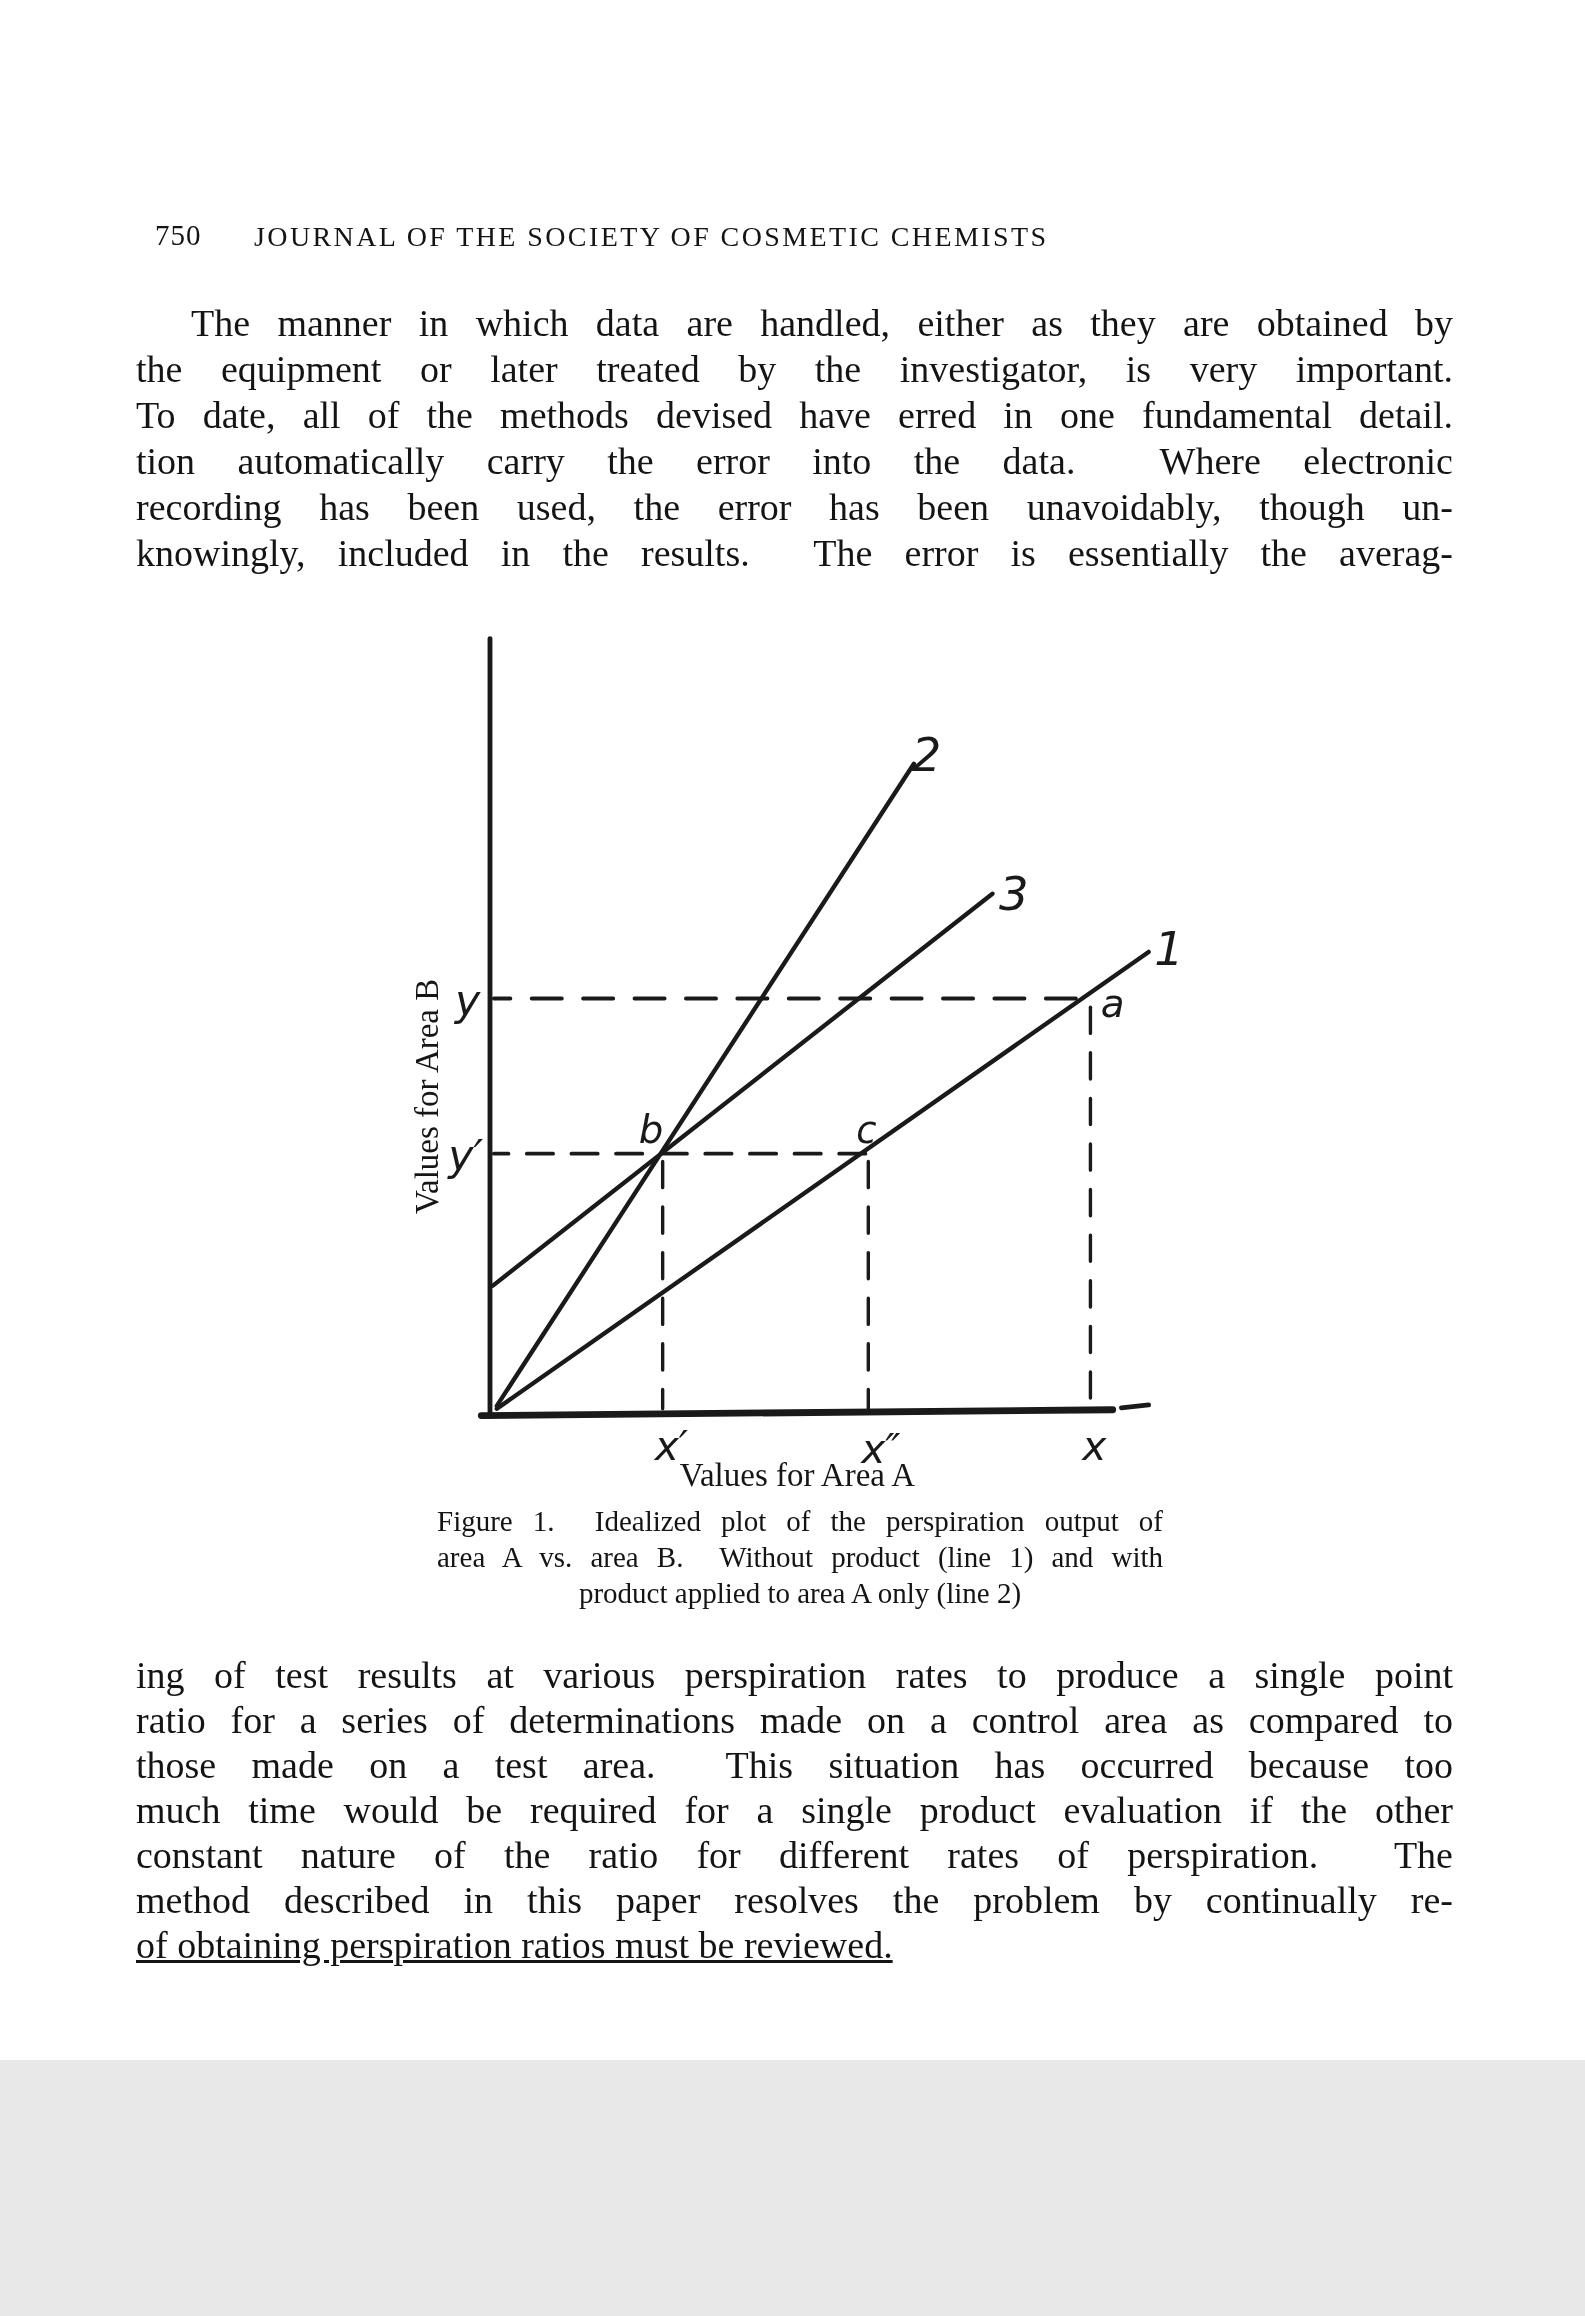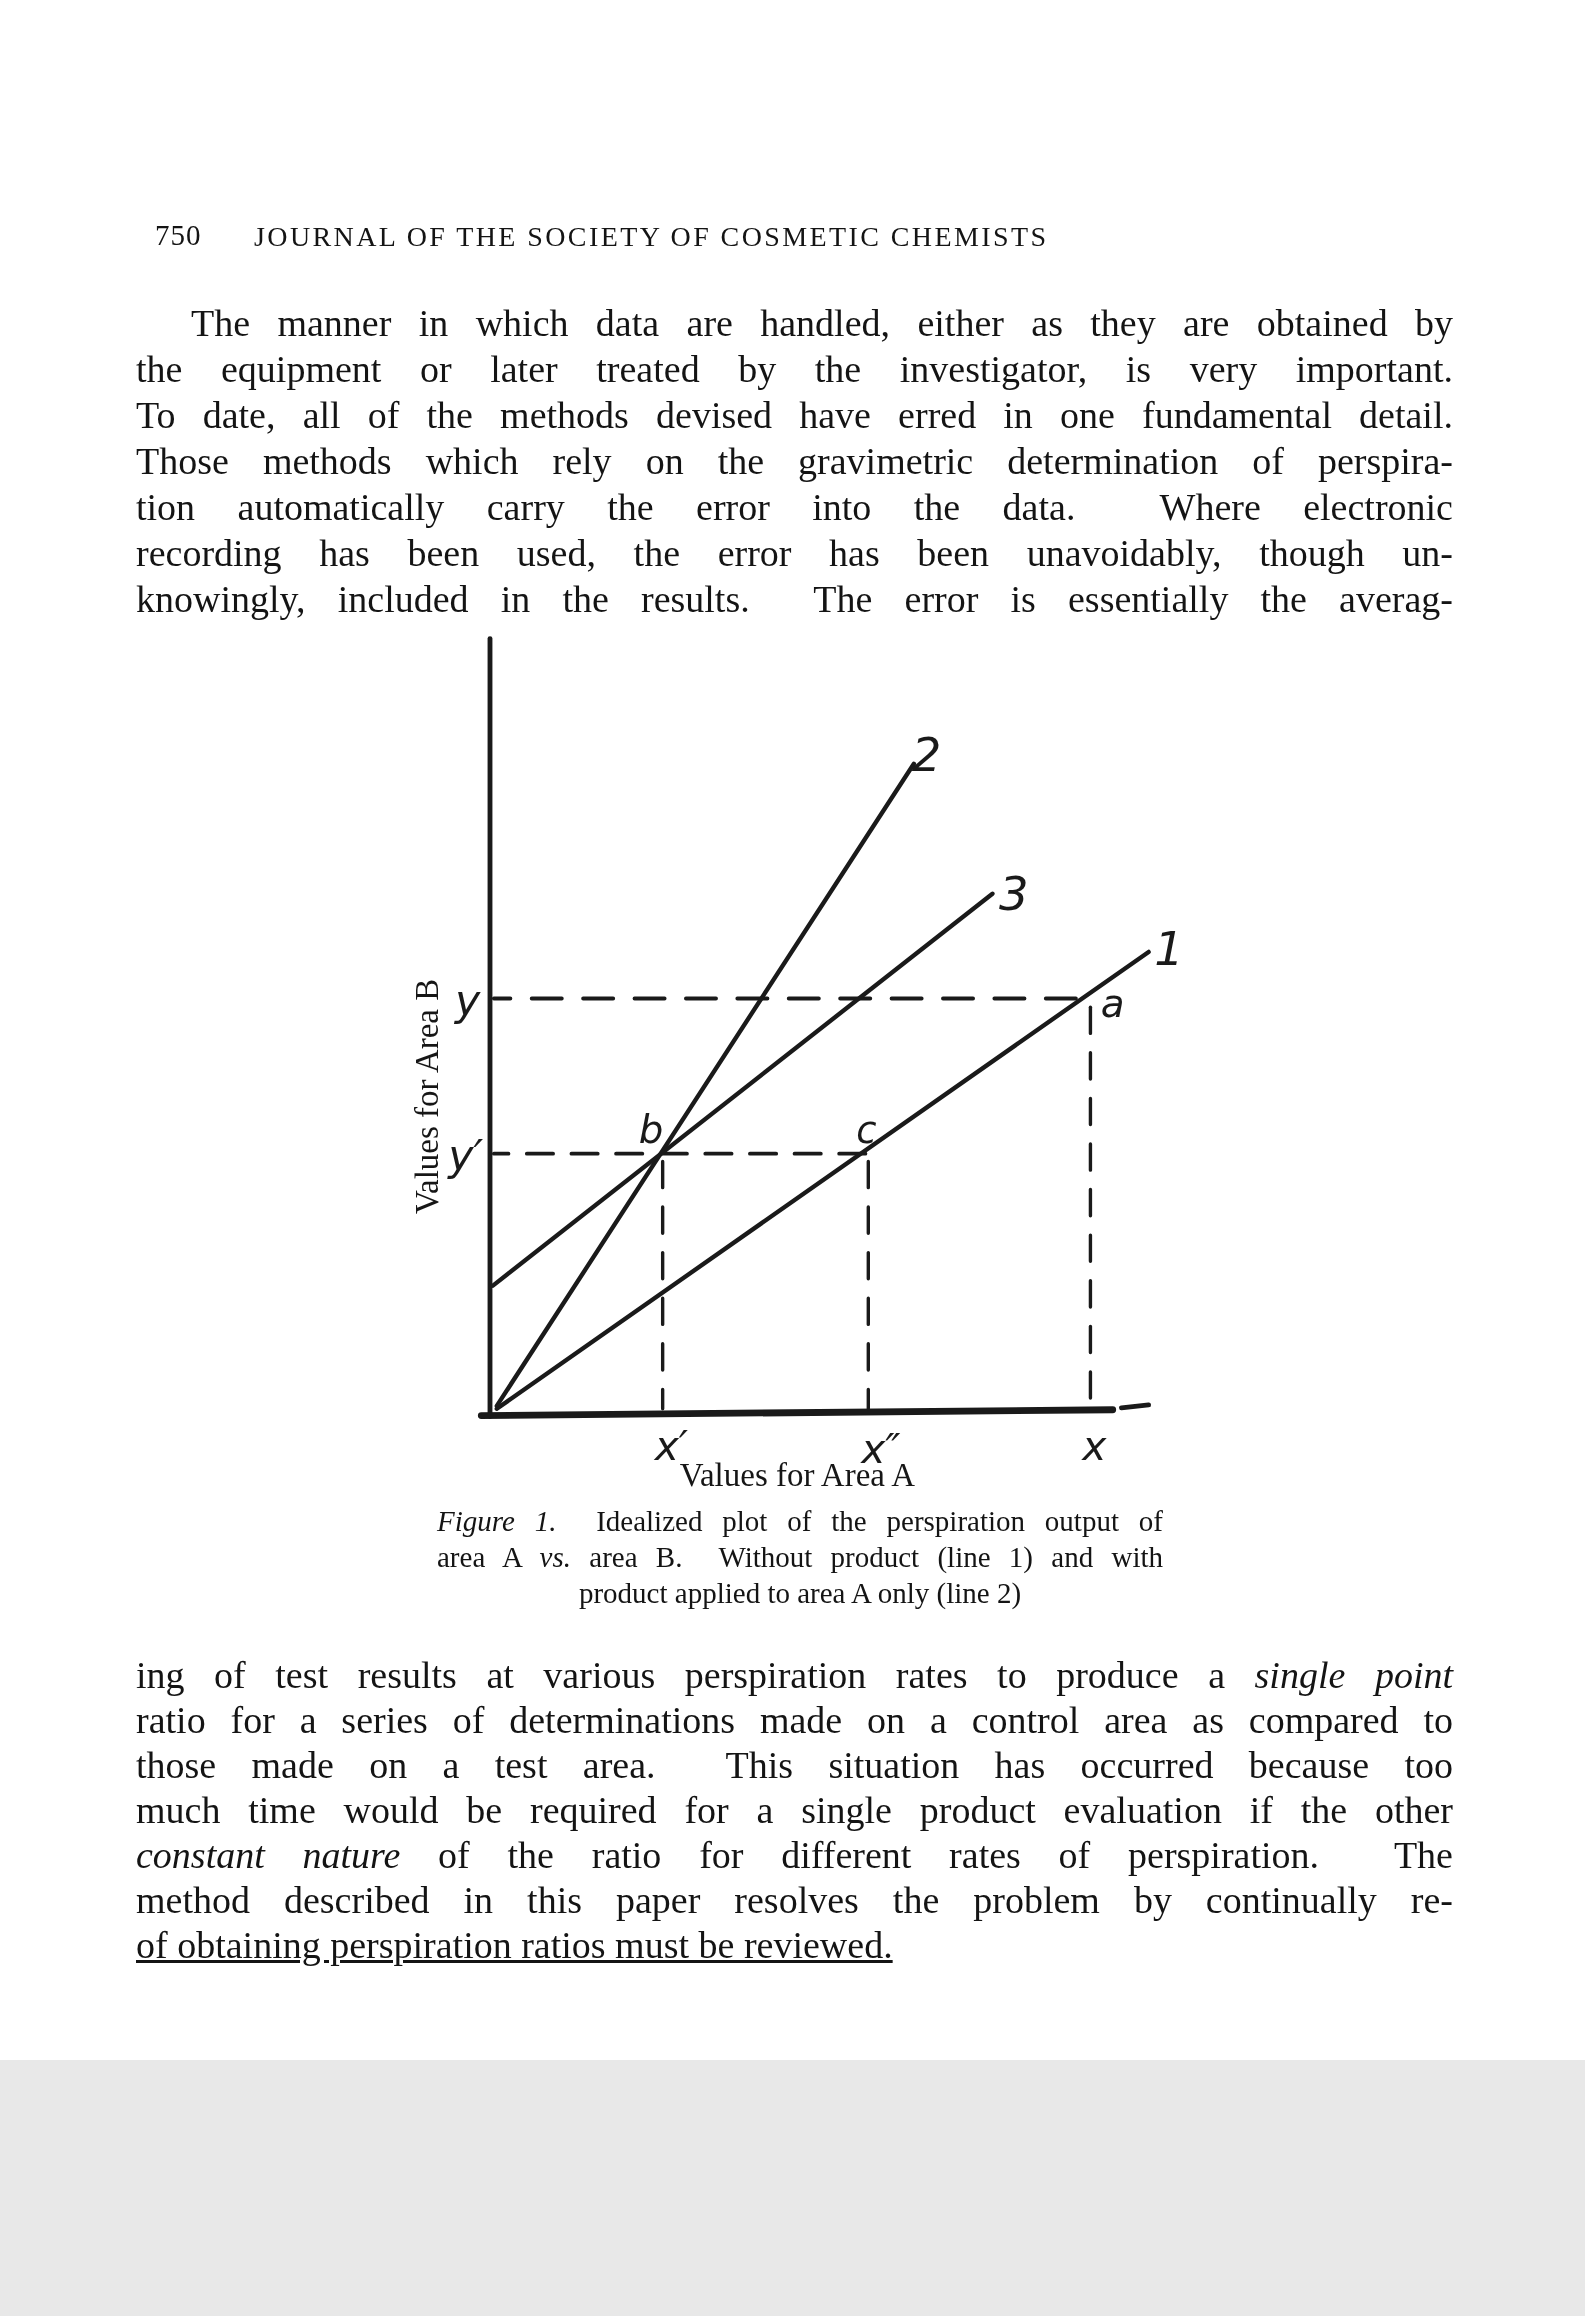--- a/index.html
+++ b/index.html
@@ -4,42 +4,41 @@
 <style>
   html,body{margin:0;padding:0;background:#e8e8e8;}
   #page{position:relative;width:1586px;height:2060px;background:#ffffff;overflow:hidden;
         font-family:"Liberation Serif", serif;color:#141414;padding-left:12px;}
   .hdr{position:absolute;font-size:28px;letter-spacing:2.4px;white-space:nowrap;}
   #pageno{position:absolute;font-size:29px;letter-spacing:1px;}
   .para{position:absolute;width:1317px;font-size:38px;line-height:46px;}
   .bline{text-align:justify;text-align-last:justify;white-space:normal;}
   .bline.lastline{text-align:left;text-align-last:left;text-decoration:underline;}
   .bline.indent{text-indent:55px;}
-  .it{font-style:italic;}
+  .it{}
   #figcaption{position:absolute;left:437px;top:1503px;width:726px;font-size:29px;line-height:36px;}
   #figcaption .bline.centerline{text-align:center;text-align-last:center;}
   #figsvg{position:absolute;left:320px;top:626px;}
   .ink{stroke:#1a1a1a;fill:none;stroke-linecap:round;}
   .handlbl{font-family:"DejaVu Sans", sans-serif;font-style:italic;fill:#1a1a1a;}
   .axislbl{font-family:"Liberation Serif", serif;fill:#161616;}
 </style>
 </head>
 <body>
 
 <div id="page">
 
   <div id="pageno" style="left:155px;top:219px;">750</div>
 
   <div class="hdr" style="left:254px;top:221px;">JOURNAL OF THE SOCIETY OF COSMETIC CHEMISTS</div>
 
   <div class="para" style="left:136px;top:300px;">
     <div class="bline indent">The manner in which data are handled, either as they are obtained by</div>
     <div class="bline">the equipment or later treated by the investigator, is very important.</div>
     <div class="bline">To date, all of the methods devised have erred in one fundamental detail.</div>
-    <div class="bline">Those methods which rely on the gravimetric determination of perspira-</div>
     <div class="bline">tion automatically carry the error into the data.&nbsp; Where electronic</div>
     <div class="bline">recording has been used, the error has been unavoidably, though un-</div>
     <div class="bline">knowingly, included in the results.&nbsp; The error is essentially the averag-</div>
   </div>
 
   <svg id="figsvg" width="922" height="873" viewBox="330 645 950 900">
 
     <path class="ink" d="M505 658 L505 1460" stroke-width="5"></path>
     <path class="ink" d="M496 1459 L1147 1453" stroke-width="7"></path>
     <path class="ink" d="M1156 1451 L1184 1448" stroke-width="5"></path>

